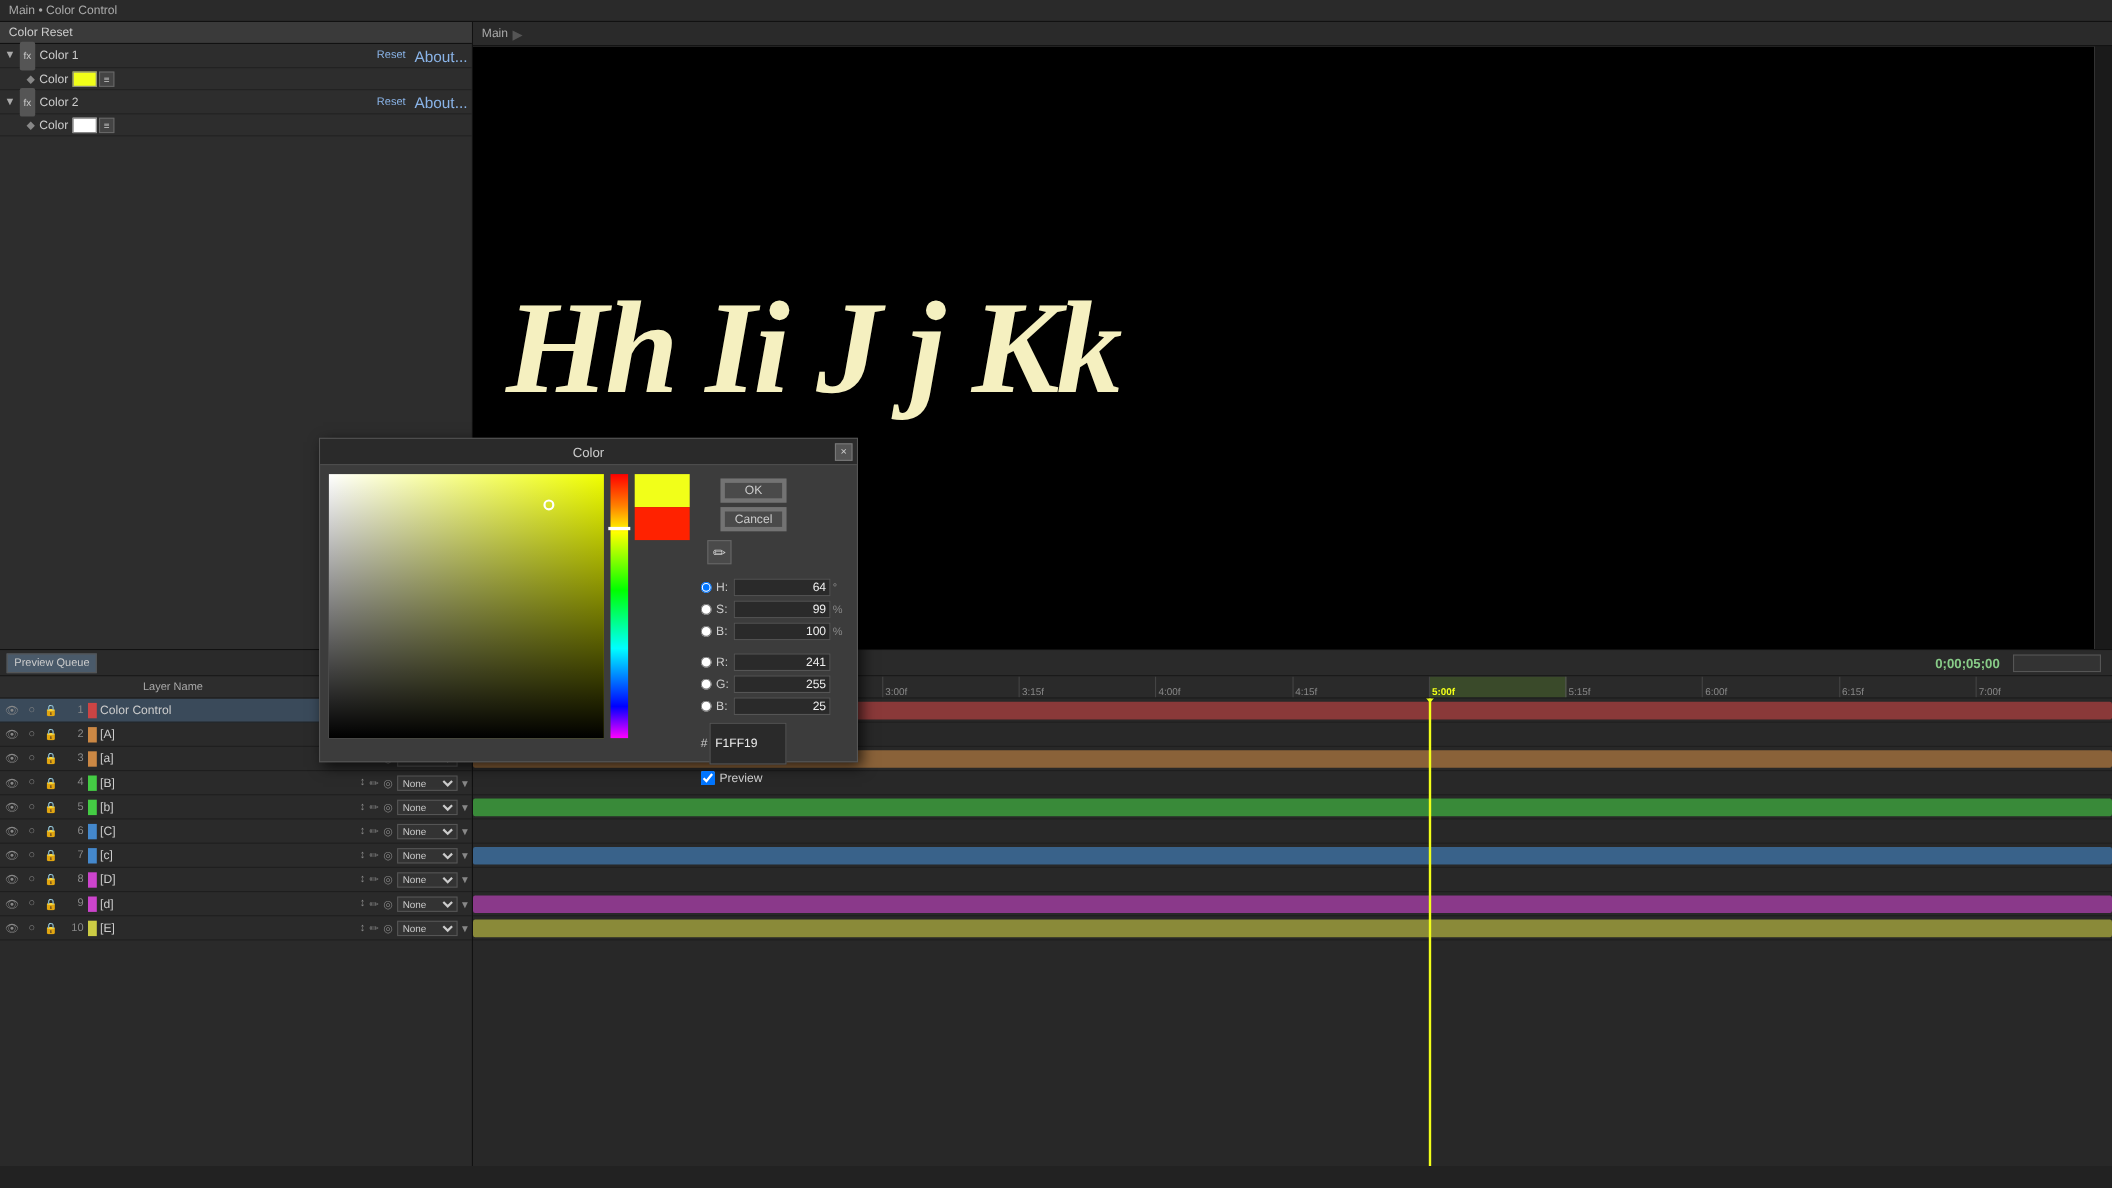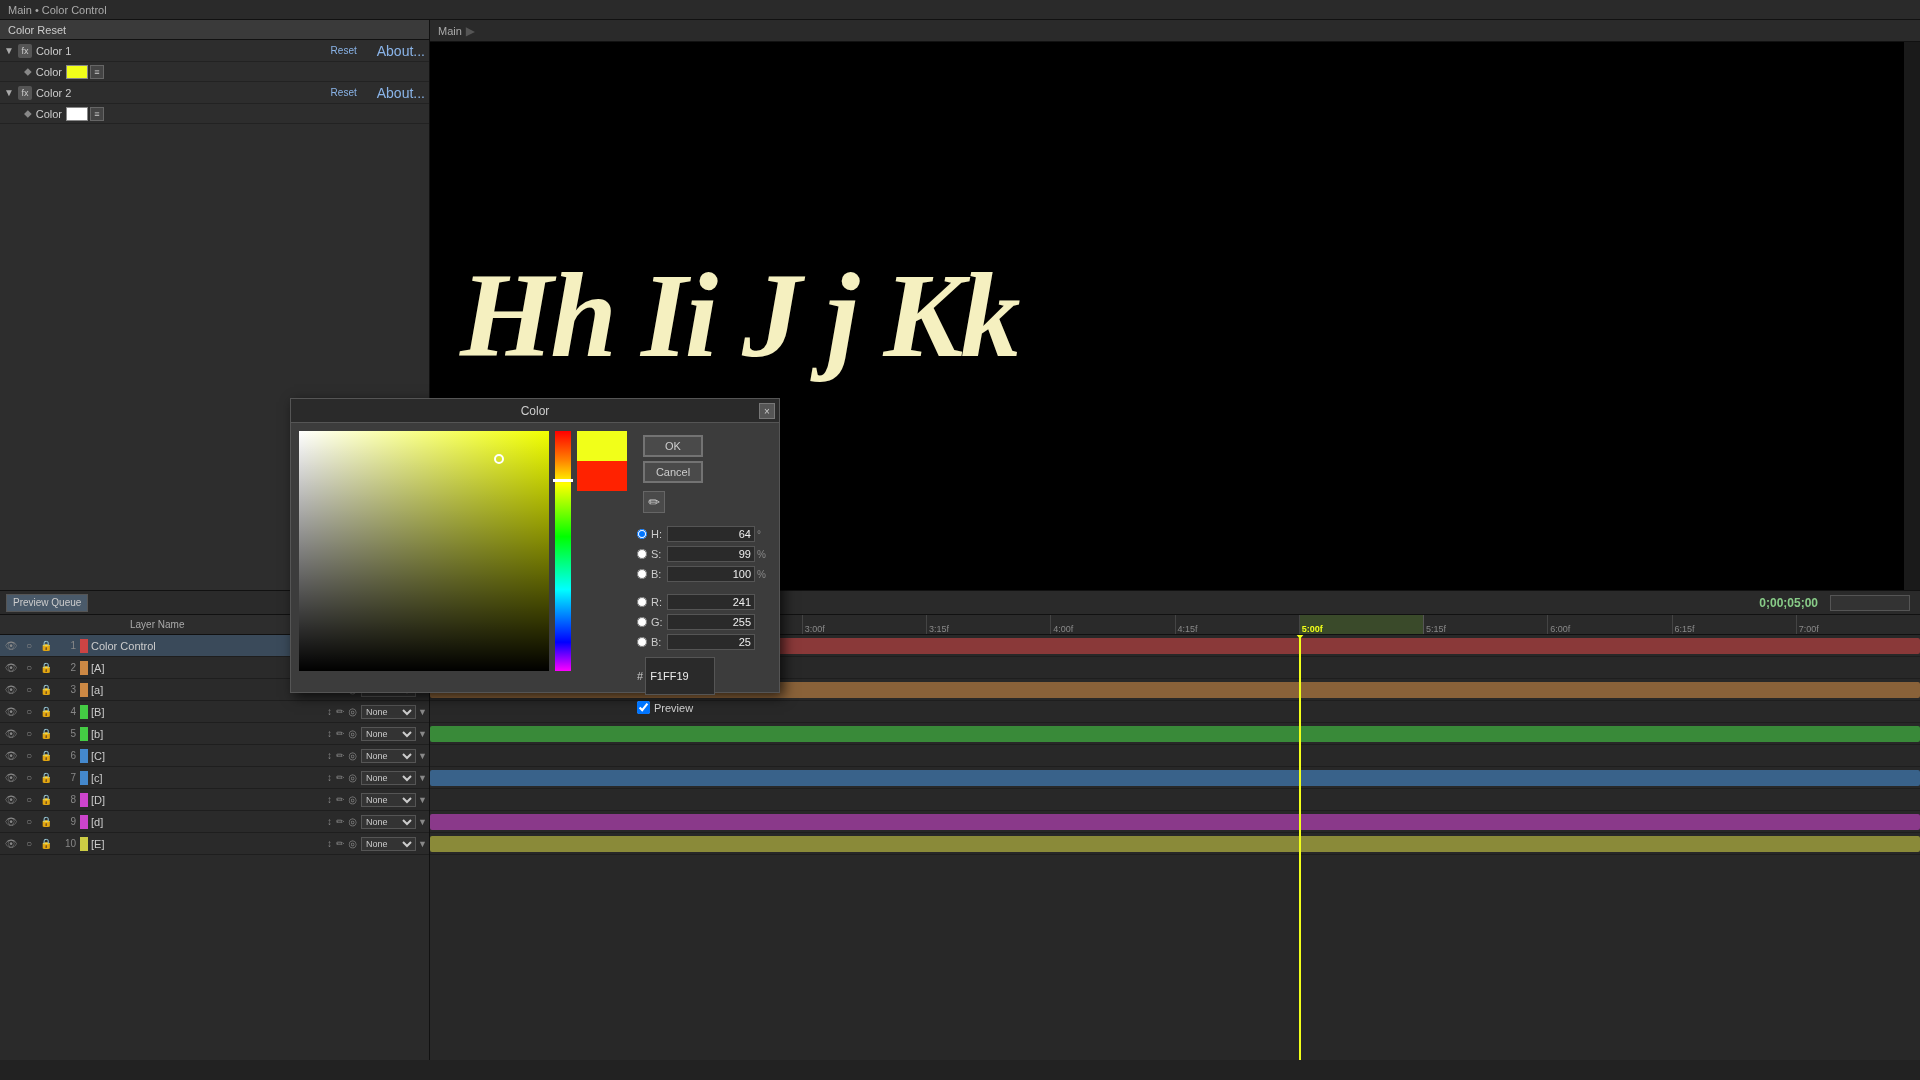--- a/index.html
+++ b/index.html
@@ -20,26 +20,26 @@
     }
     #left-panel-header {
       height: 20px; background: #3a3a3a; display: flex; align-items: center;
       padding: 0 8px; font-size: 11px; color: #ccc; border-bottom: 1px solid #111;
     }
     .effect-row {
       display: flex; align-items: center; height: 22px; padding: 0 4px;
       border-bottom: 1px solid #222; font-size: 11px;
     }
     .effect-row .fx-icon {
-      width: 14px; height: 14px; background: #555; border-radius: 2px;
+      width: 14px; height: 26px; background: #555; border-radius: 2px;
       font-size: 9px; color: #ccc; display: flex; align-items: center; justify-content: center;
       margin-right: 4px; flex-shrink: 0;
     }
     .effect-row .effect-name { flex: 1; color: #ccc; }
-    .effect-row .reset-btn { color: #8ab4e8; font-size: 10px; margin-right: 20px; cursor: pointer; text-align: center; }
+    .effect-row .reset-btn { color: #8ab4e8; font-size: 10px; margin-right: 8px; cursor: pointer; text-align: center; }
     .effect-row .about-btn { color: #8ab4e8; font-size: 14px; cursor: pointer; }
     .color-sub-row {
       display: flex; align-items: center; height: 20px; padding-left: 24px;
       font-size: 11px; border-bottom: 1px solid #222;
     }
     .color-swatch-yellow {
       width: 22px; height: 14px; background: #f1ff19; border: 1px solid #888; margin-left: 4px;
     }
     .color-swatch-white {
       width: 22px; height: 14px; background: #ffffff; border: 1px solid #888; margin-left: 4px;
@@ -151,23 +151,23 @@
     #preview-check-row {
       display: flex; align-items: center; margin-top: 4px; font-size: 11px;
     }
     #preview-check-row input { margin-right: 4px; }
 
     
     #dialog-buttons {
       display: flex; flex-direction: column; gap: 4px; margin-left: 6px; padding-top: 4px;
     }
     .dialog-btn {
-      width: 60px; height: 22px; background: #4a4a4a; border: 2px solid #737373;
+      width: 60px; height: 22px; background: #4a4a4a; border: 4px solid #737373;
       color: #ccc; font-size: 11px; cursor: pointer; display: flex;
-      align-items: center; justify-content: center;
+      align-items: center; justify-content: center; margin-left: 12px;
     }
     .picker-icon {
       width: 22px; height: 22px; background: #4a4a4a; border: 1px solid #666;
       display: flex; align-items: center; justify-content: center; cursor: pointer; margin-top: 4px;
     }
 
     
     #timeline {
       position: absolute; bottom: 0; left: 0; right: 0; height: 490px;
       background: #222; border-top: 1px solid #111;

